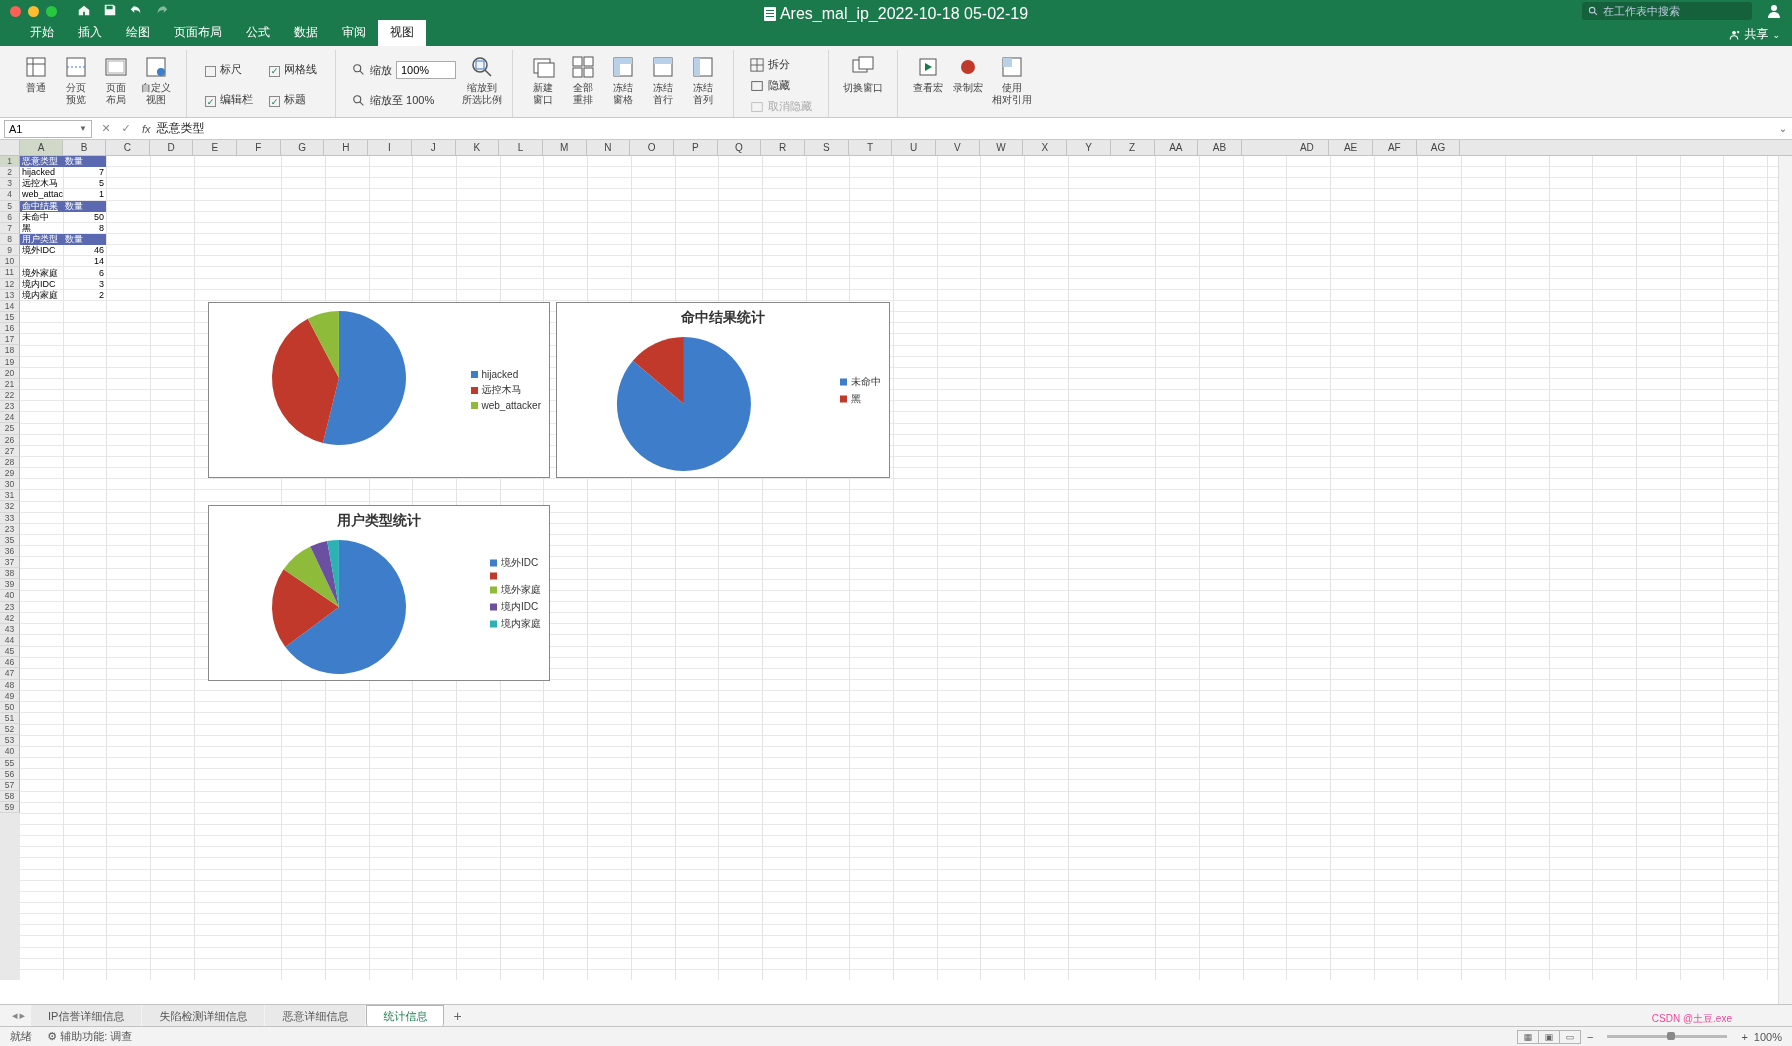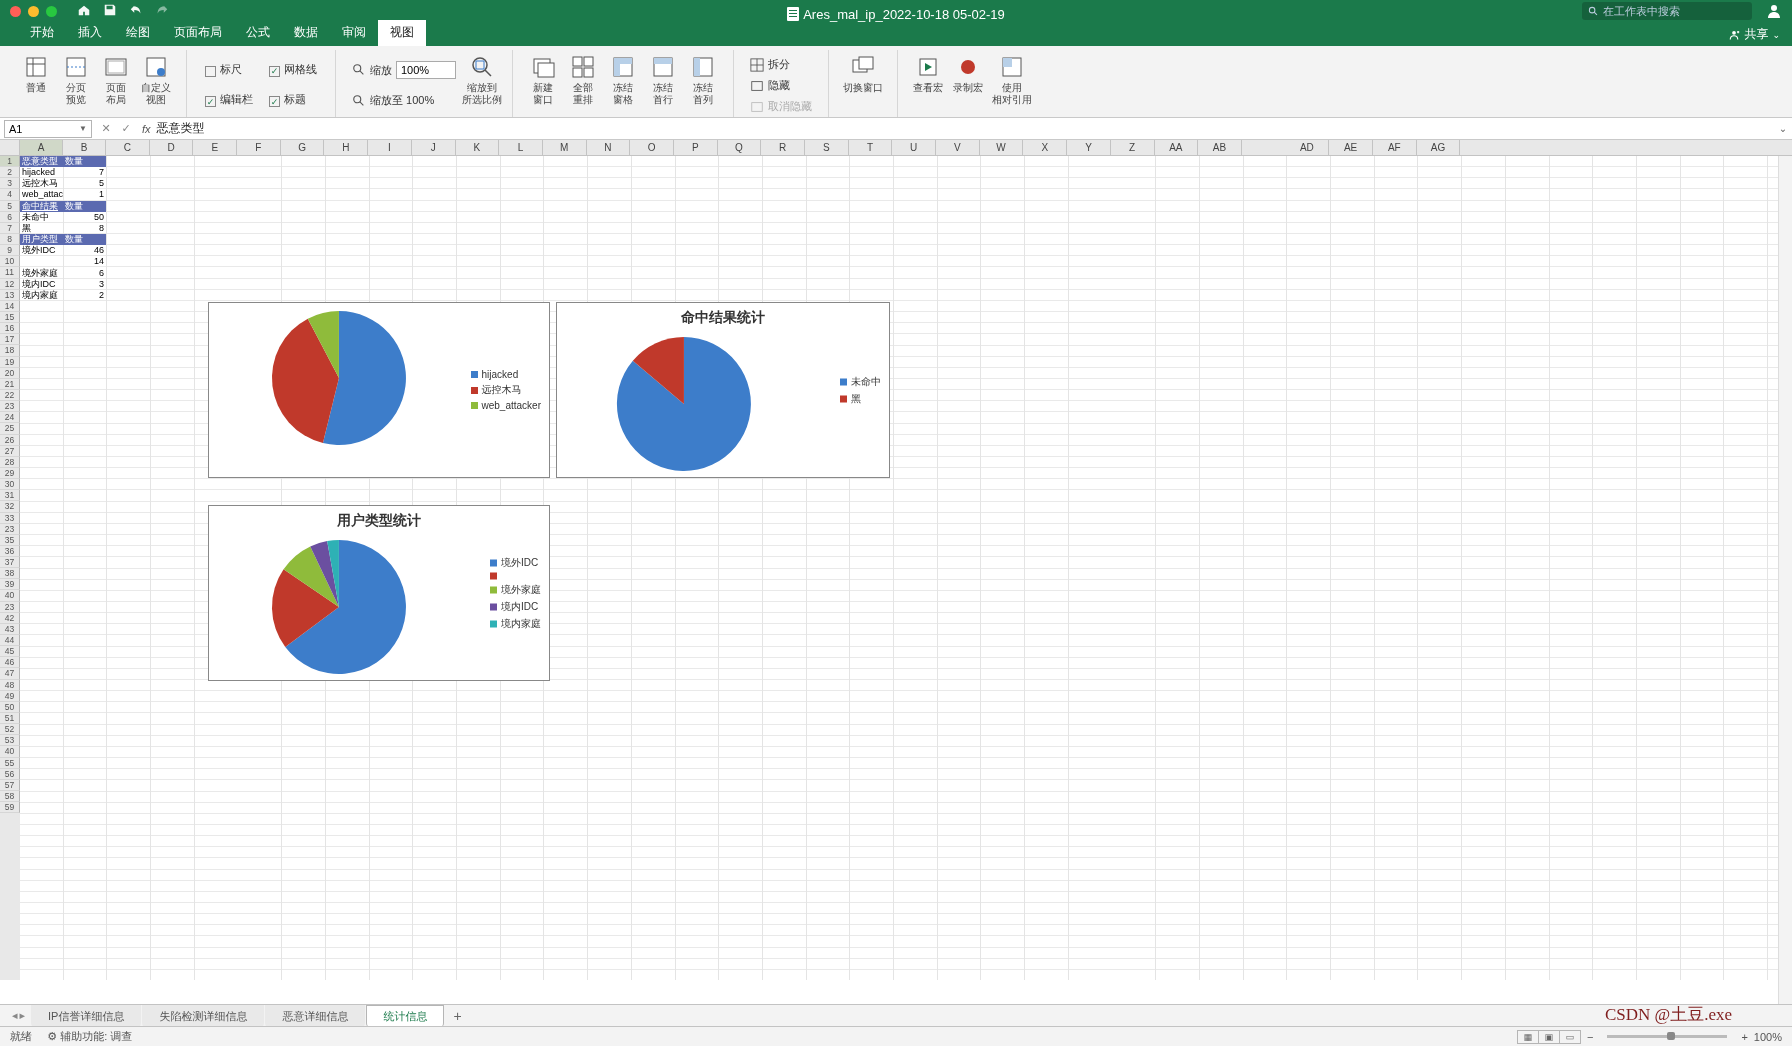--- a/index.html
+++ b/index.html
@@ -5,21 +5,21 @@
 * { margin: 0; padding: 0; box-sizing: border-box; font-family: -apple-system, "Helvetica Neue", Arial, sans-serif; }
 body { background: #fff; width: 1792px; height: 1046px; overflow: hidden; font-size: 11px; position: relative; }
 
 
 .titlebar { height: 22px; background: #1b7a4b; display: flex; align-items: center; color: #fff; position: relative; }
 .win-ctrl { display: flex; gap: 7px; padding: 0 10px; }
 .win-ctrl span { width: 11px; height: 11px; border-radius: 50%; display: block; }
 .wc-r { background: #ff5f57; } .wc-y { background: #febc2e; } .wc-g { background: #28c840; }
 .qat { display: flex; gap: 12px; padding-left: 10px; }
 .qat .ic { width: 14px; height: 14px; opacity: .95; }
-.doc-title { position: absolute; left: 0; right: 0; text-align: center; pointer-events: none; font-size: 13px; margin-top: 6px; }
+.doc-title { position: absolute; left: 0; right: 0; text-align: center; pointer-events: none; font-size: 16px; margin-top: 6px; }
 .doc-title svg { vertical-align: -2px; margin-right: 4px; }
 .search-box { position: absolute; right: 40px; top: 2px; width: 170px; height: 18px; background: rgba(0,0,0,.2); border-radius: 3px; display: flex; align-items: center; padding: 0 6px; color: #bcd; font-size: 11px; }
 .user-ic { position: absolute; right: 10px; top: 3px; }
 
 
 .tabs-row { height: 24px; background: #1b7a4b; display: flex; align-items: flex-end; color: #fff; padding-left: 18px; position: relative; }
 .tab { padding: 4px 12px 5px; font-size: 12px; cursor: pointer; }
 .tab.active { background: #fff; color: #222; }
 .share { position: absolute; right: 12px; top: 4px; color: #fff; font-size: 12px; display:flex; align-items:center; gap:4px;}
 
@@ -81,21 +81,21 @@
 .st-nav span{font-size:11px;}
 .stab { padding: 3px 16px; font-size: 11px; color: #555; border: 1px solid transparent; border-bottom:none; cursor:pointer; background:#e9e9e9; margin-right:1px; border-radius: 0 0 4px 4px; }
 .stab.active { background: #fff; border-color: #b5b5b5; color: #1b7a4b; font-weight:500; }
 .addsheet{ padding:0 8px; color:#666; font-size:14px; cursor:pointer;}
 
 
 .status { position:absolute; bottom:0; left:0; right:0; height: 20px; background: #f3f3f3; border-top: 1px solid #c3c3c3; display: flex; align-items: center; font-size: 11px; color: #555; padding: 0 10px; justify-content: space-between; }
 .status .views span{ display:inline-block; width:22px; height:14px; border:1px solid #b5b5b5; margin-left:-1px; text-align:center; line-height:12px; font-size:9px; color:#666;}
 .zslider{ width:120px; height:3px; background:#bbb; margin:0 8px; position:relative;}
 .zslider::after{content:''; position:absolute; left:50%; top:-3px; width:8px; height:8px; background:#888; border-radius:2px;}
-.watermark{ position:absolute; right:60px; bottom:20px; color:#7f1d1d; font-size:17px; pointer-events:none;font-family:Liberation Serif, serif;}
+.watermark{ position:absolute; right:60px; bottom:20px; color:#ec4899; font-size:10px; pointer-events:none;}
 
 .vsb{position:absolute; right:0; top:156px; bottom:42px; width:14px; background:#f3f3f3; border-left:1px solid #ddd;}
 </style>
 </head>
 <body>
 
 <div class="titlebar">
   <div class="win-ctrl">
     <span class="wc-r"></span>
     <span class="wc-y"></span>

